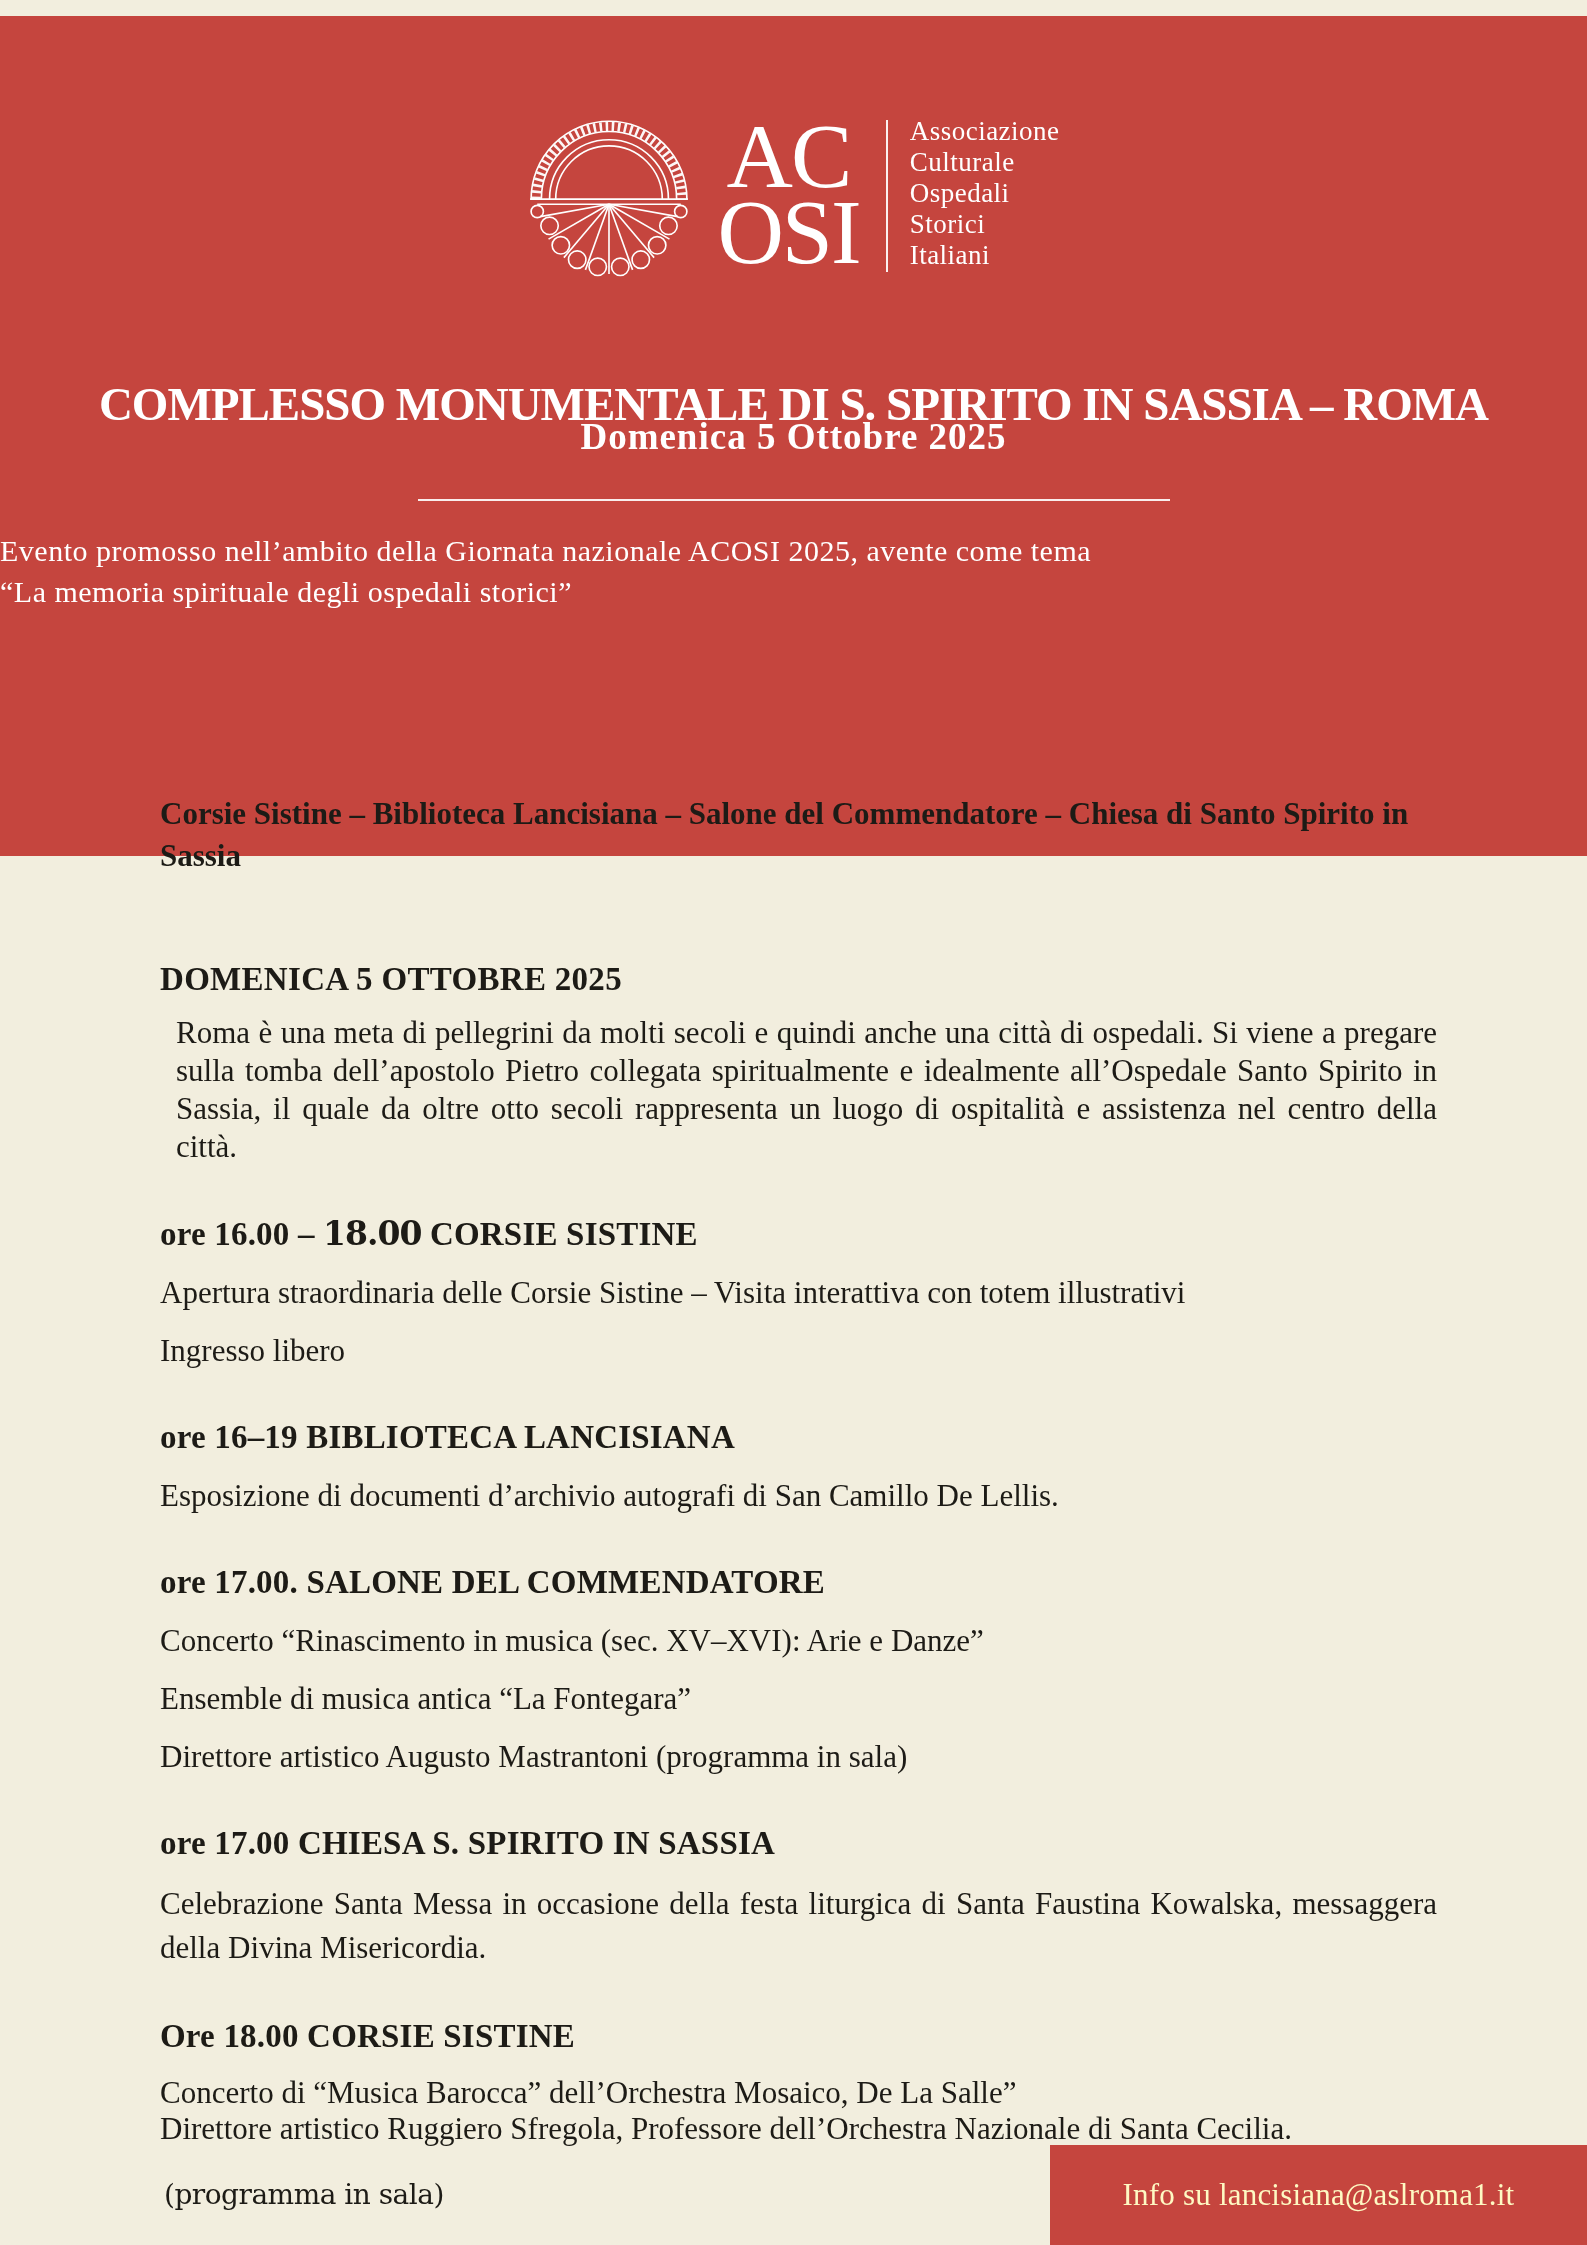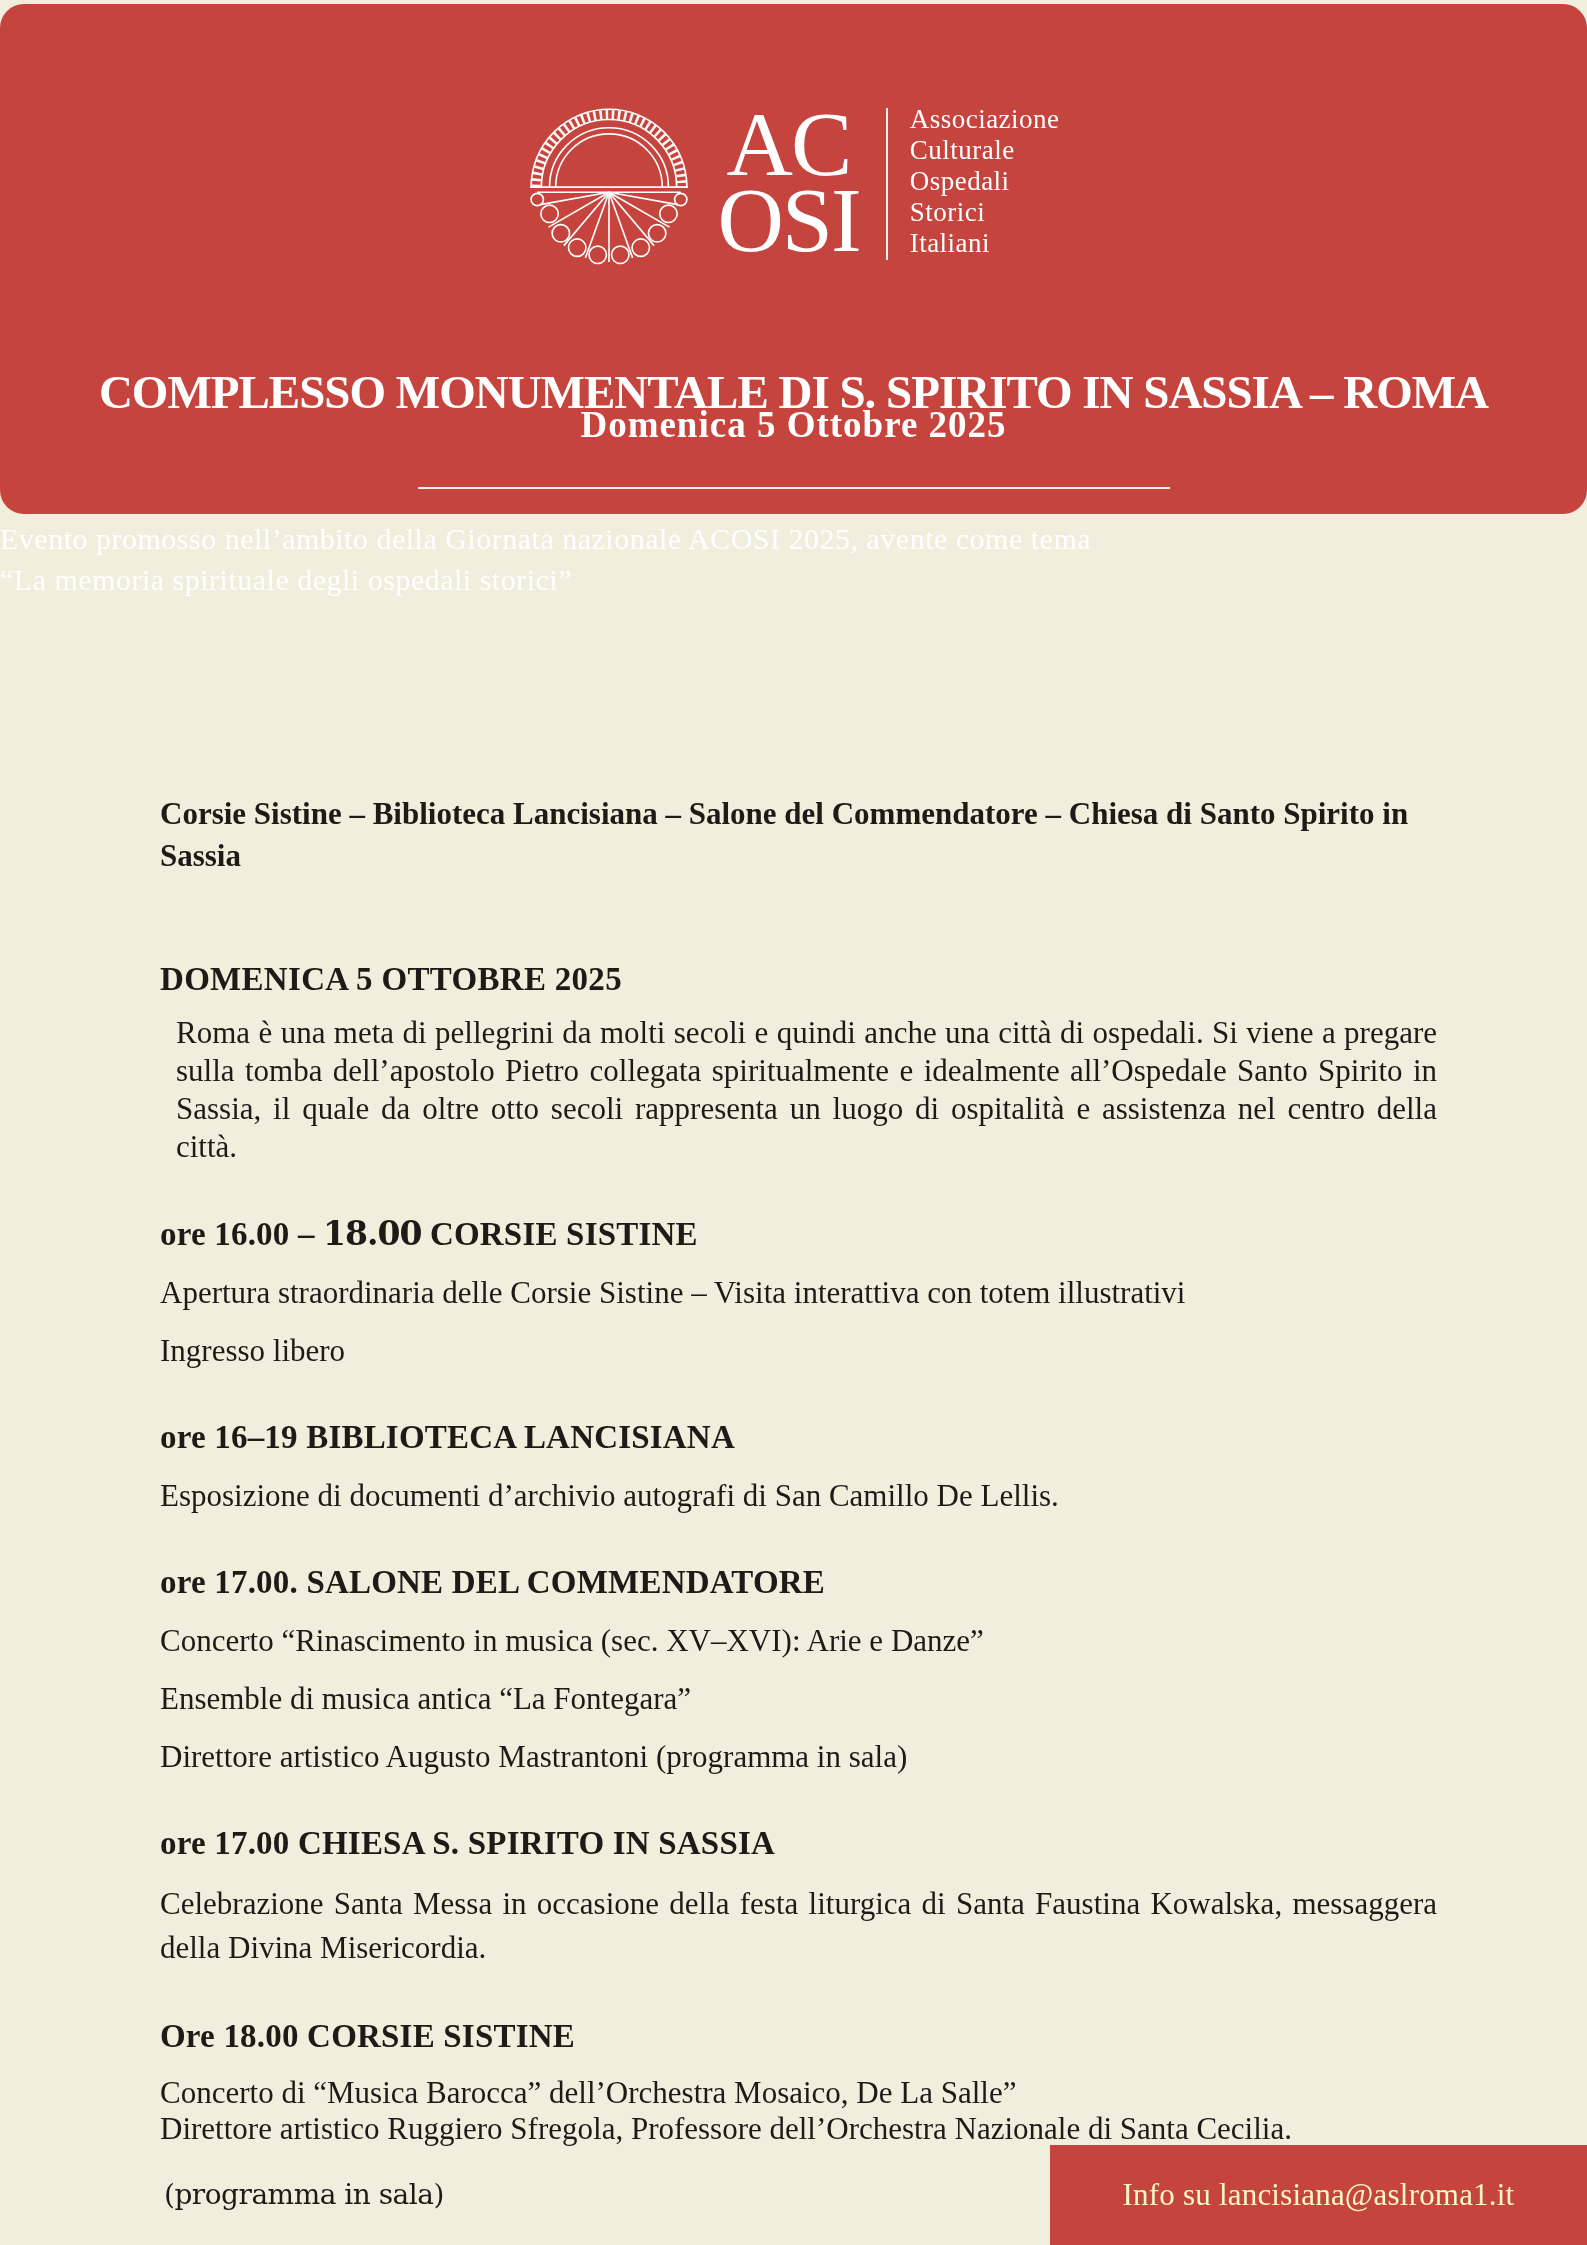--- a/index.html
+++ b/index.html
@@ -6,22 +6,22 @@
   .page{
     position:relative;
     width:1587px;height:2245px;
     background:#F2EEDE;
     overflow:hidden;
     font-family:"Liberation Serif","DejaVu Serif",serif;
     color:#1d1b16;
   }
   
   .red-band{
-    position:absolute;top:4px;left:0;width:100%;height:510px;
-    background:#C5453E;color:#fff;border-radius:24px;
+    position:absolute;top:16px;left:0;width:100%;height:840px;
+    background:#C5453E;color:#fff;
   }
   .logo-row{
     position:absolute;top:88px;left:0;width:100%;
     display:flex;justify-content:center;align-items:flex-start;
   }
   .emblem{width:164px;height:176px;margin-right:26px;}
   .acronym{
     font-size:92px;line-height:76px;font-weight:400;
     letter-spacing:-2px;margin-top:14px;text-align:center;
   }

